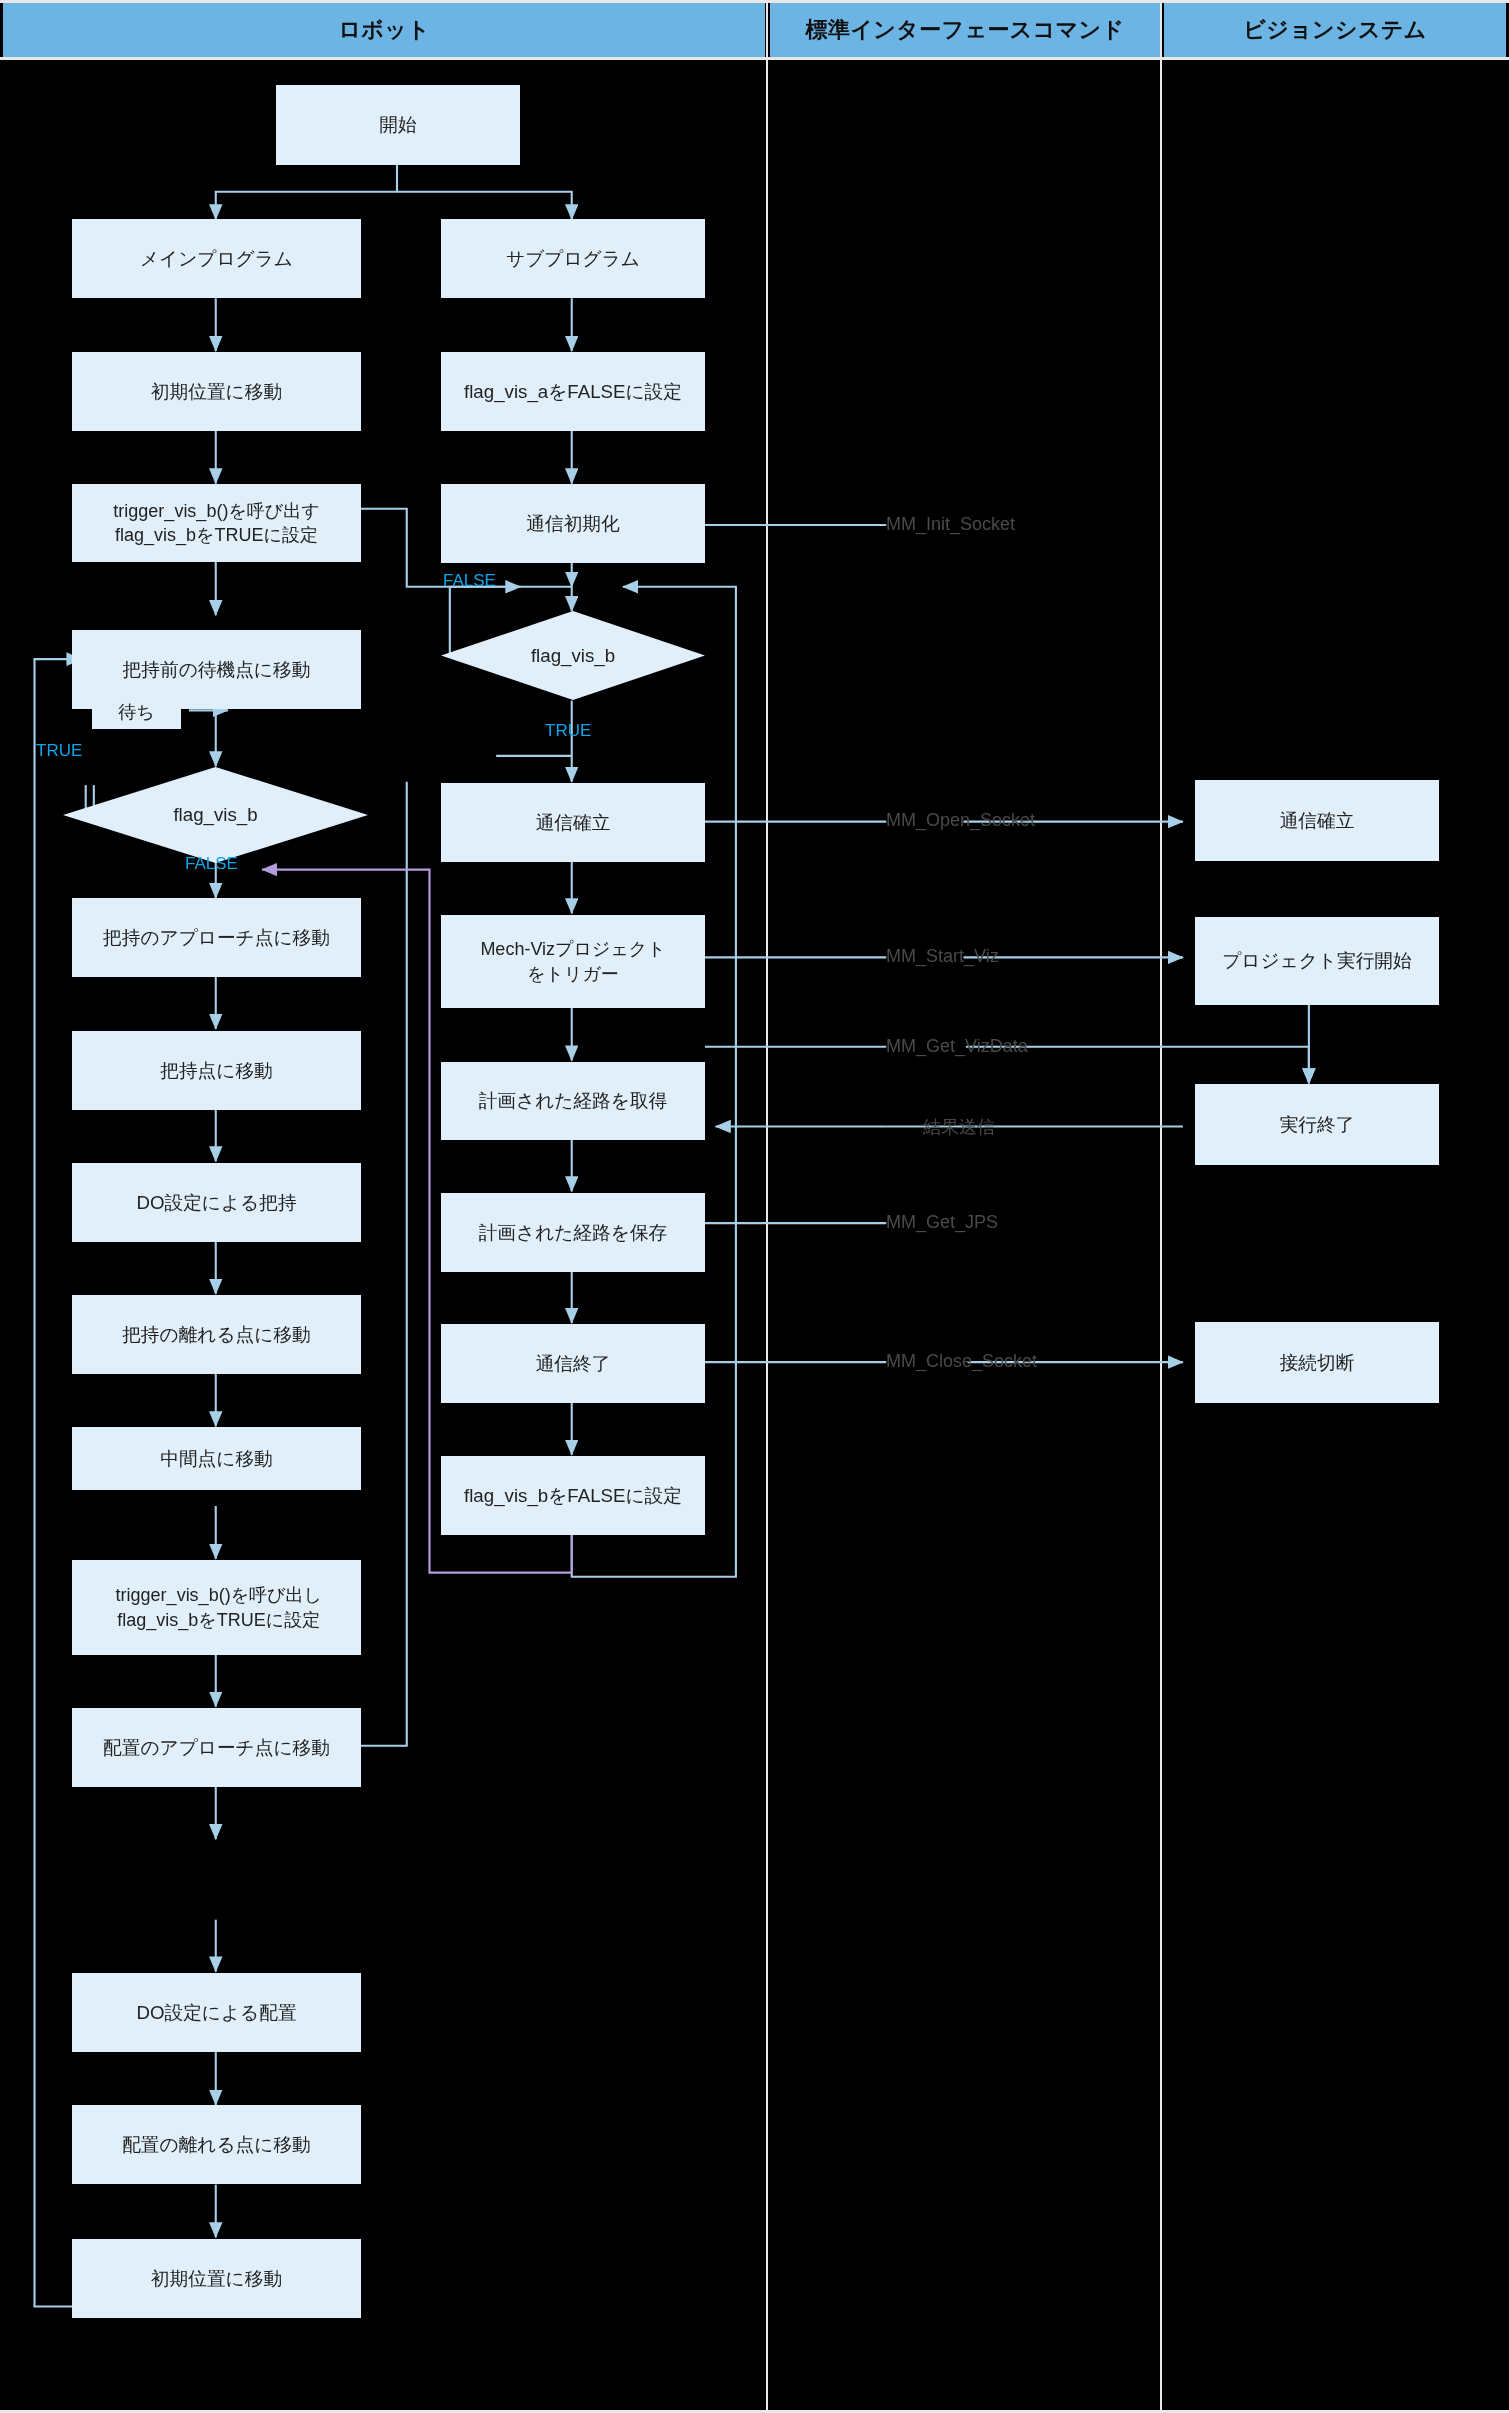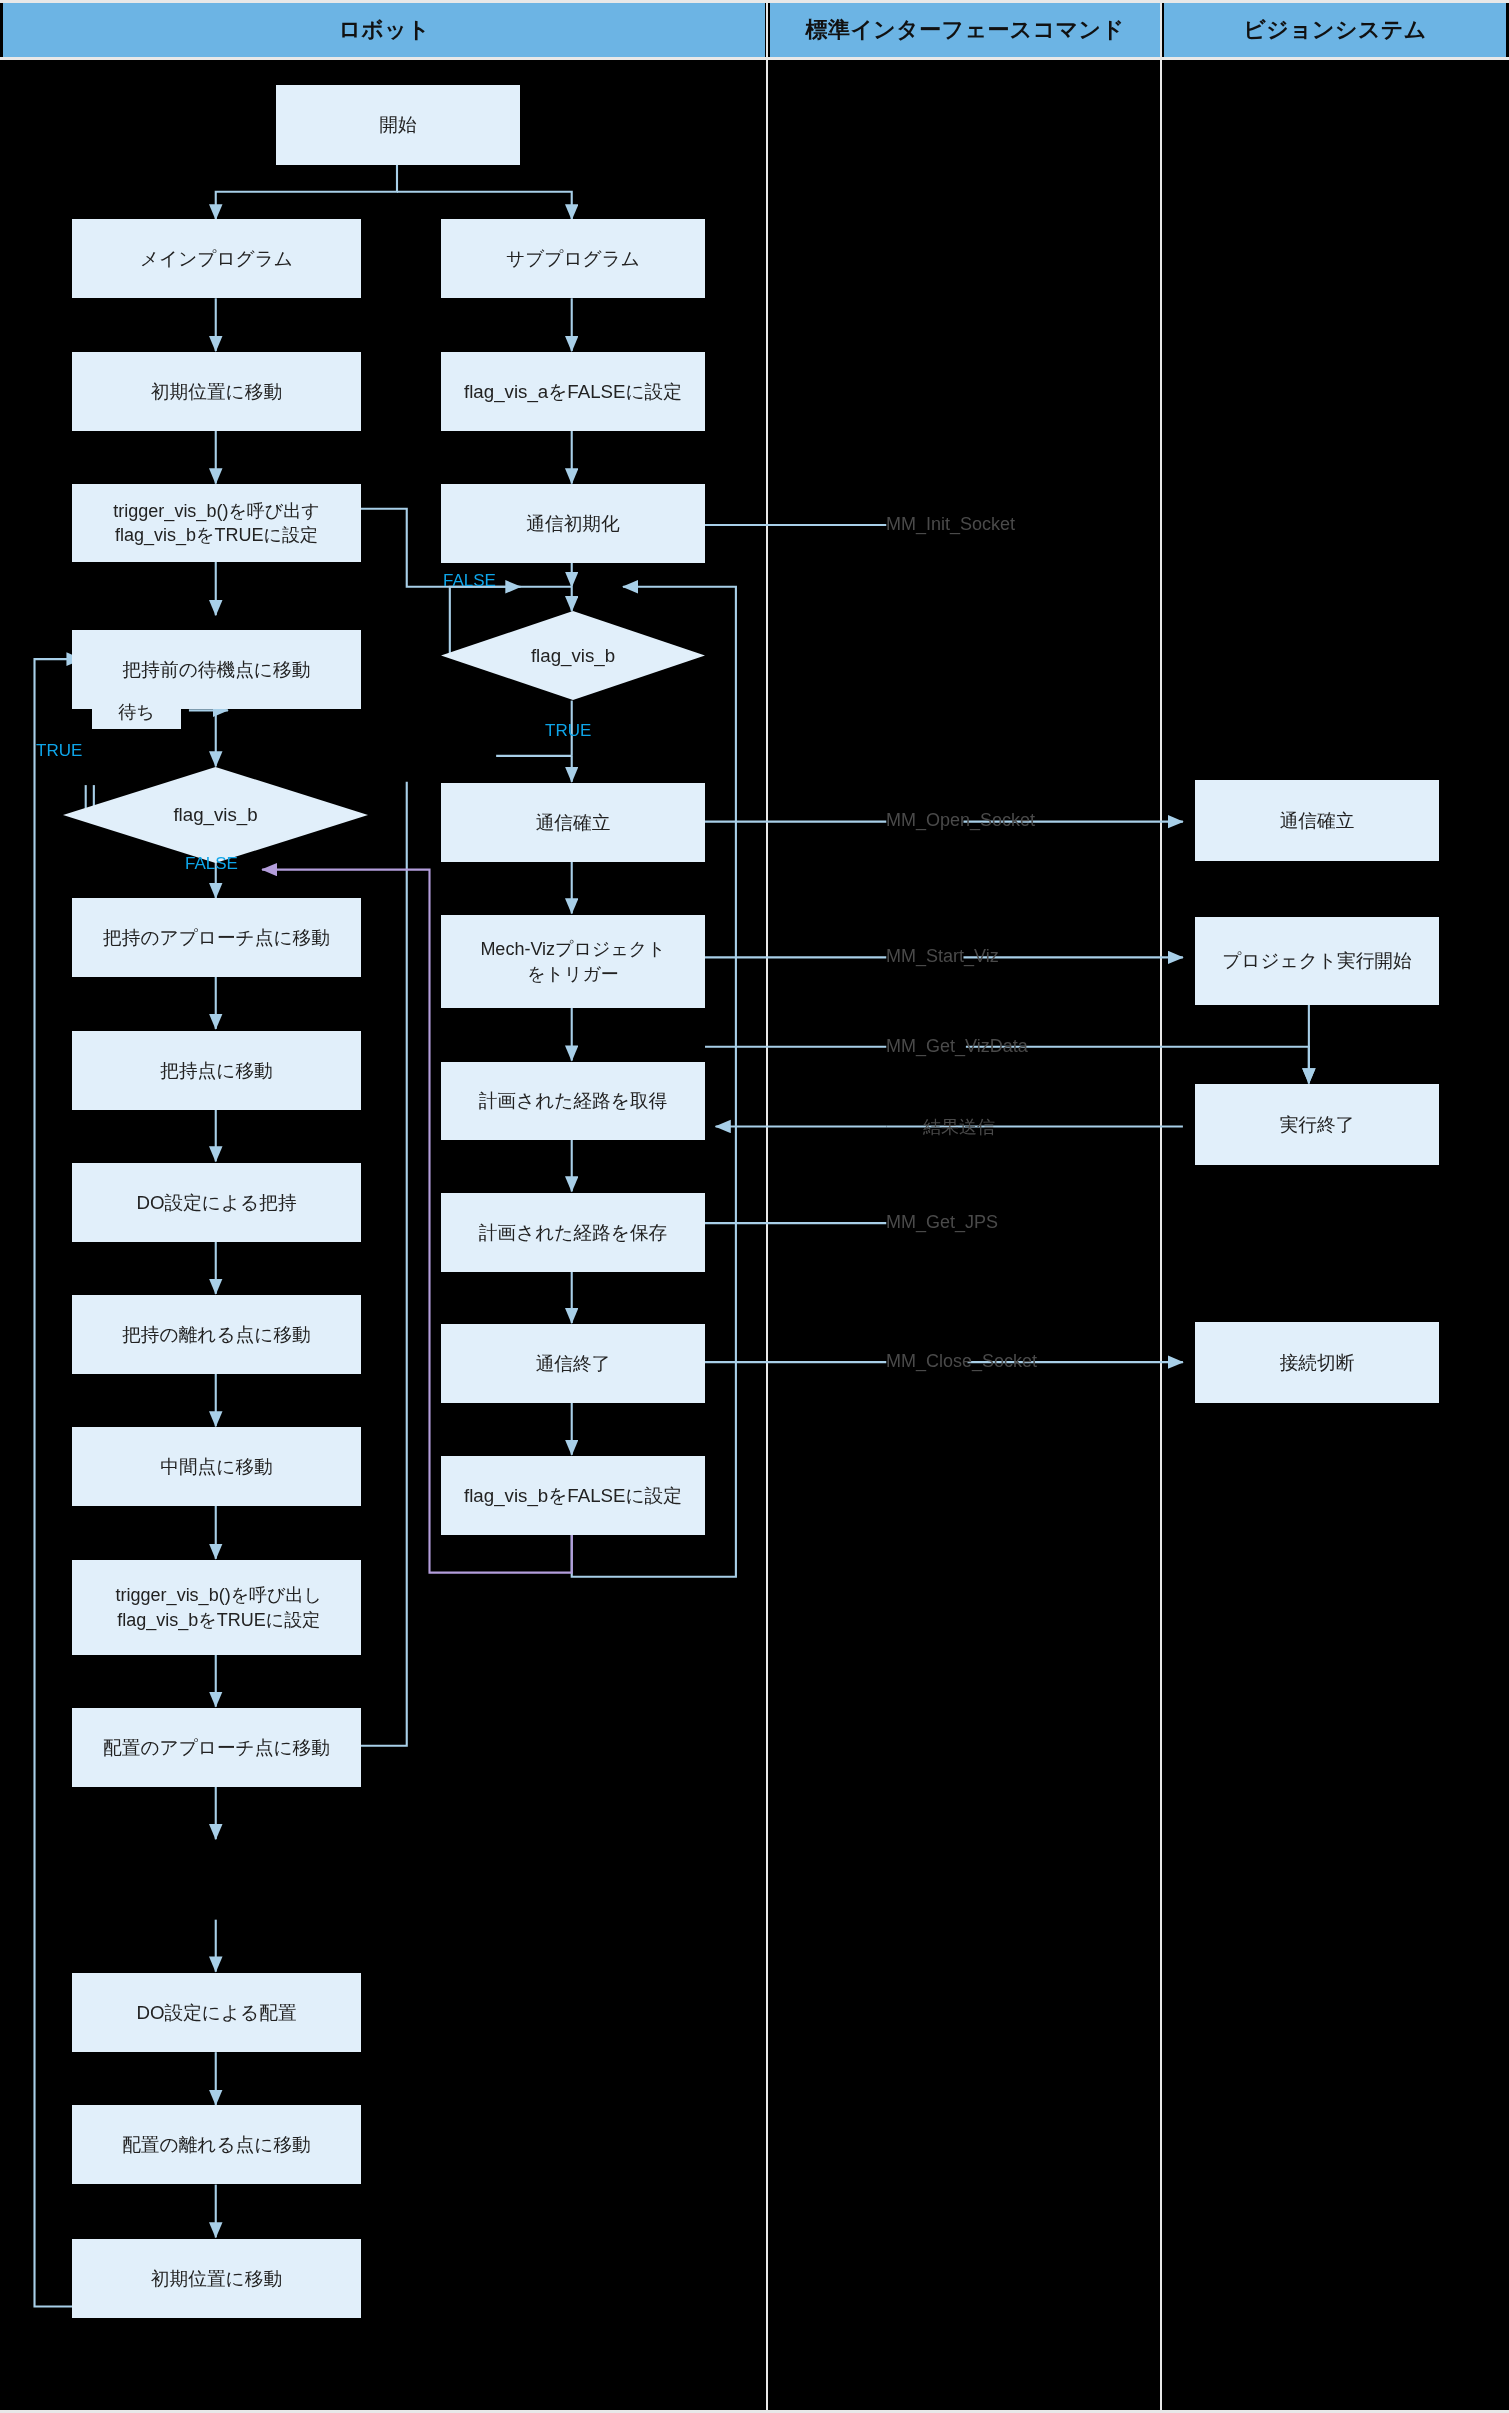--- a/index.html
+++ b/index.html
@@ -190,21 +190,21 @@
   </div>
 
   <div class="node" style="left:72px;top:1163px;width:289px;height:79px;">
     <span>DO設定による把持</span>
   </div>
 
   <div class="node" style="left:72px;top:1295px;width:289px;height:79px;">
     <span>把持の離れる点に移動</span>
   </div>
 
-  <div class="node" style="left:72px;top:1427px;width:289px;height:79px;">
+  <div class="node" style="left:72px;top:1427px;width:289px;height:63px;">
     <span>中間点に移動</span>
   </div>
 
   <div class="node two-line" style="left:72px;top:1560px;width:289px;height:95px;flex-direction:column;padding-left:11px;">
     <span>trigger_vis_b()を呼び出し</span>
     <span>flag_vis_bをTRUEに設定</span>
   </div>
 
   <div class="node" style="left:72px;top:1708px;width:289px;height:79px;">
     <span>配置のアプローチ点に移動</span>

